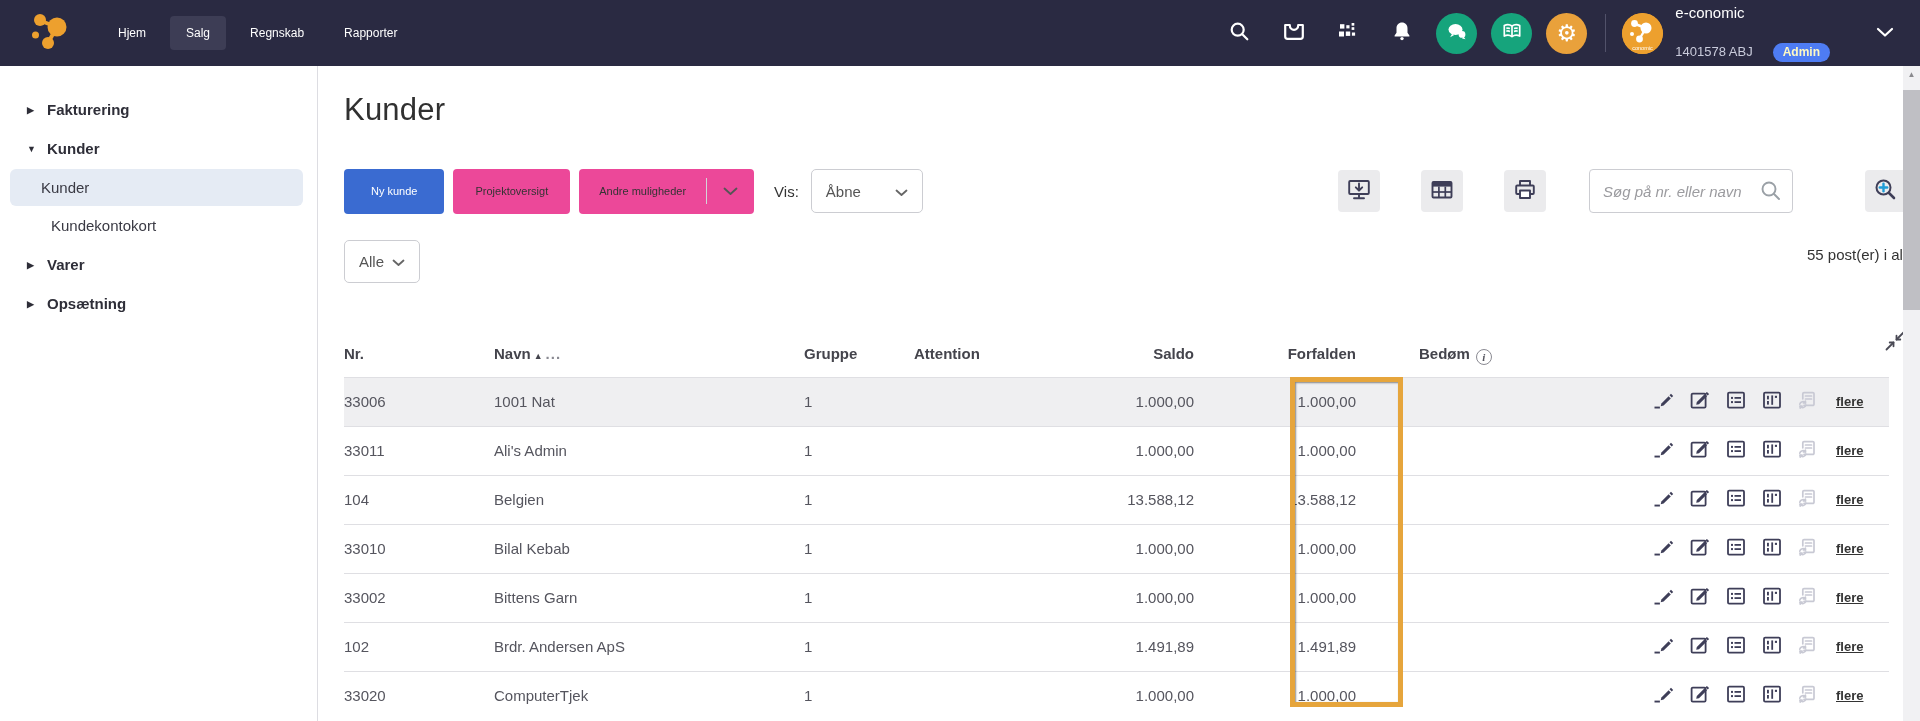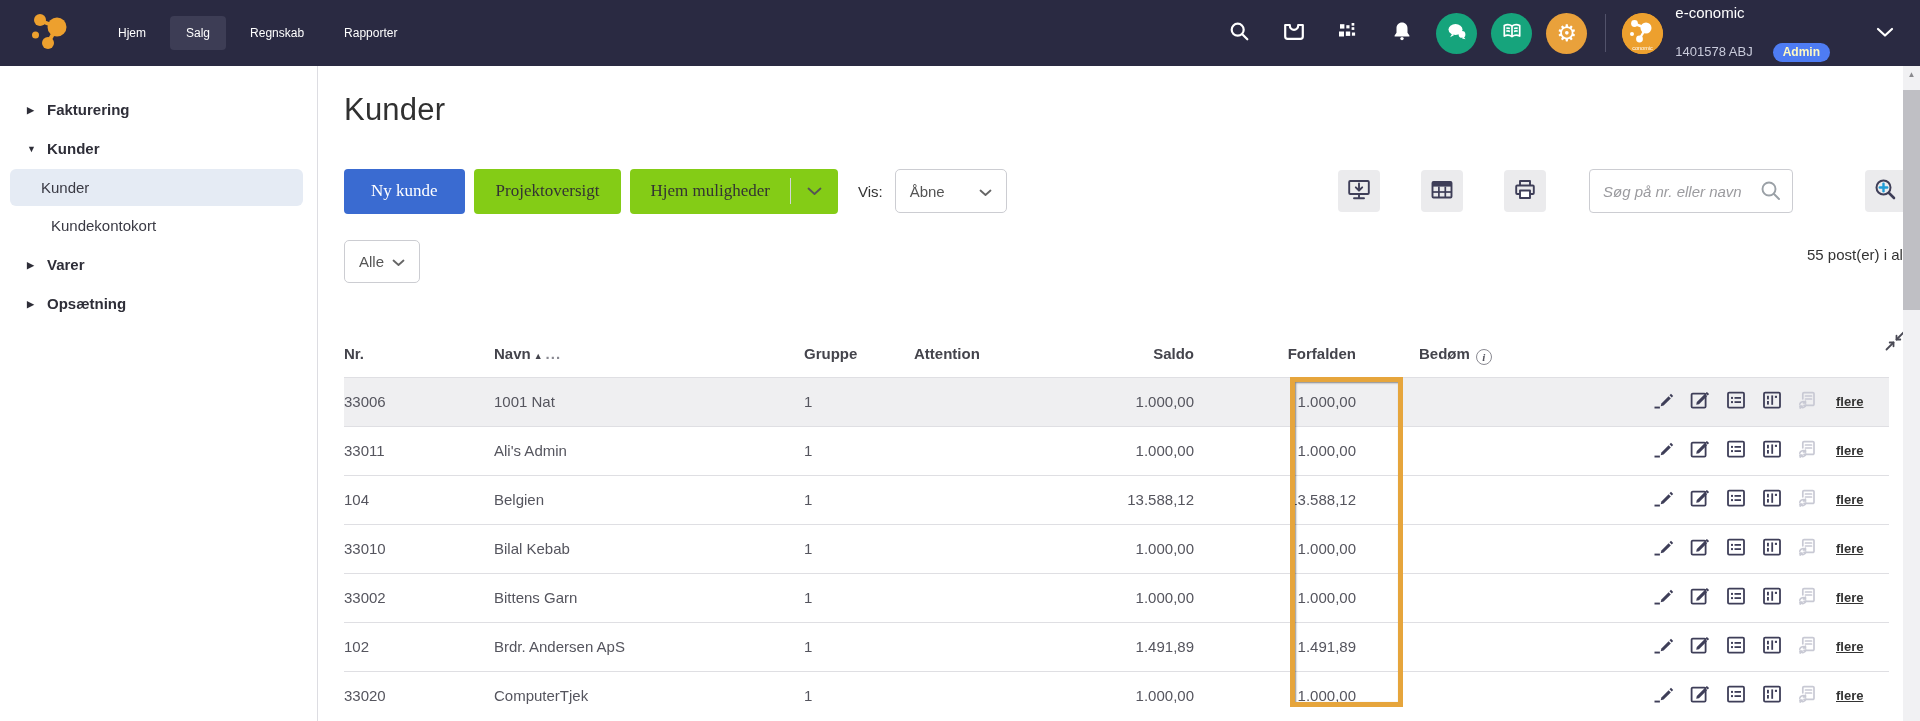--- a/index.html
+++ b/index.html
@@ -41,24 +41,24 @@
   .side-arrow { font-size:9px; color:#2E2E38; width:10px; }
   .side-item { padding:10px 0 10px 41px; font-size:15px; color:#3A3A44; cursor:pointer;
                margin:1px 14px 1px 10px; border-radius:6px; }
   .side-item.selected { background:#E5EBF4; padding-left:31px; }
 
   .main { position:relative; flex:1; padding:0 13px 0 26px; }
 
   
   .page-title { font-size:31px; font-weight:400; color:#303030; margin-top:26px; letter-spacing:.2px; }
   .toolbar { display:flex; align-items:center; margin-top:40px; height:46px; }
-  .btn { font-size:17px; border:none; border-radius:4px; cursor:pointer; height:45px;
-         font-family:Liberation Serif, serif; }
+  .btn { font-size:11px; border:none; border-radius:4px; cursor:pointer; height:45px;
+         font-family:Liberation Sans, sans-serif; }
   .btn-primary { background:#3A6BD1; color:#fff; padding:0 27px; }
-  .btn-gray { background:#84cc16; color:#333; padding:0 22px; margin-left:9px; }
+  .btn-gray { background:#ec4899; color:#333; padding:0 22px; margin-left:9px; }
   .btn-split { display:flex; align-items:center; padding:0; margin-left:9px; }
   .btn-split .split-label { padding:0 20px; }
   .btn-split .split-chevron { border-left:1px solid #D4D4D8; padding:0 16px; height:26px;
         display:flex; align-items:center; }
   .vis-label { font-size:15px; color:#333; margin:0 12px 0 20px; }
   .select { background:#fff; border:1px solid #CCCDD2; border-radius:5px; height:44px;
             display:flex; align-items:center; justify-content:space-between;
             font-size:15px; color:#555; padding:0 14px; cursor:pointer; }
   .select-vis { width:112px; }
   .toolbar-right { margin-left:auto; display:flex; align-items:center;gap:29px; }
@@ -243,21 +243,21 @@
     </div>
   </div>
 
   <div class="main">
     <h1 class="page-title">Kunder</h1>
 
     <div class="toolbar">
       <button class="btn btn-primary">Ny kunde</button>
       <button class="btn btn-gray">Projektoversigt</button>
       <button class="btn btn-gray btn-split">
-        <span class="split-label">Hjem muligheder</span>
+        <span class="split-label">Andre muligheder</span>
         <span class="split-chevron">
           <svg width="15" height="9" viewBox="0 0 15 9" fill="none" stroke="#555" stroke-width="1.8" stroke-linecap="round" stroke-linejoin="round">
               <polyline points="1.5,1.5 7.5,7 13.5,1.5"></polyline>
             </svg>
         </span>
       </button>
       <span class="vis-label">Vis:</span>
       <div class="select select-vis">
         <span>Åbne</span>
         <span>

